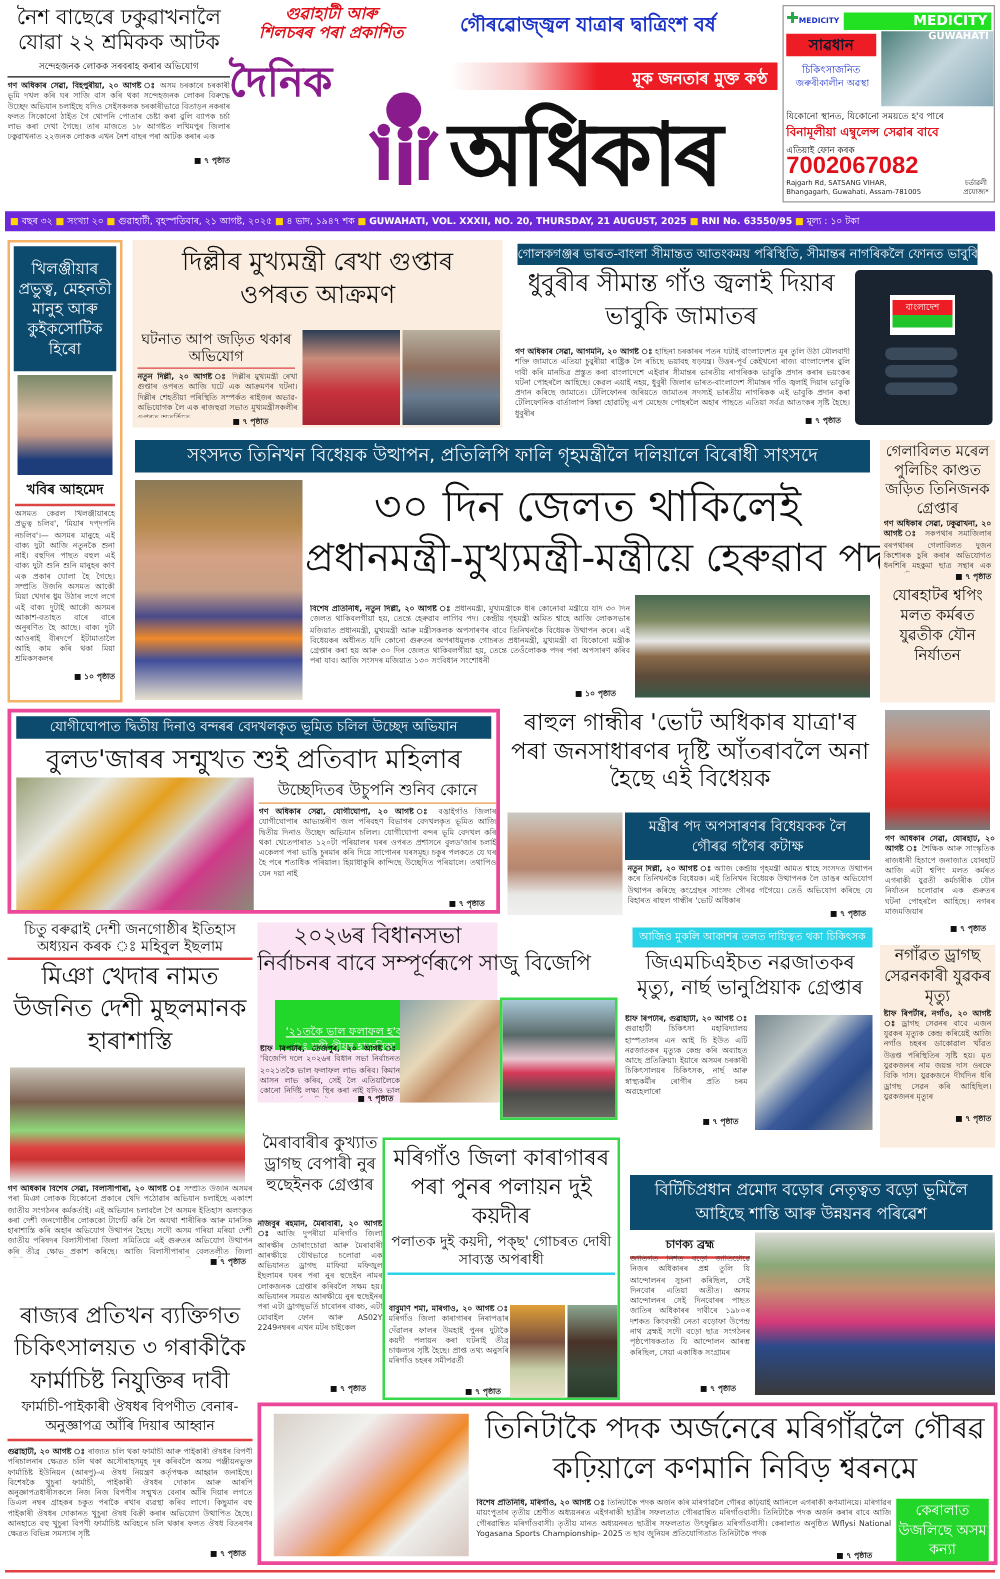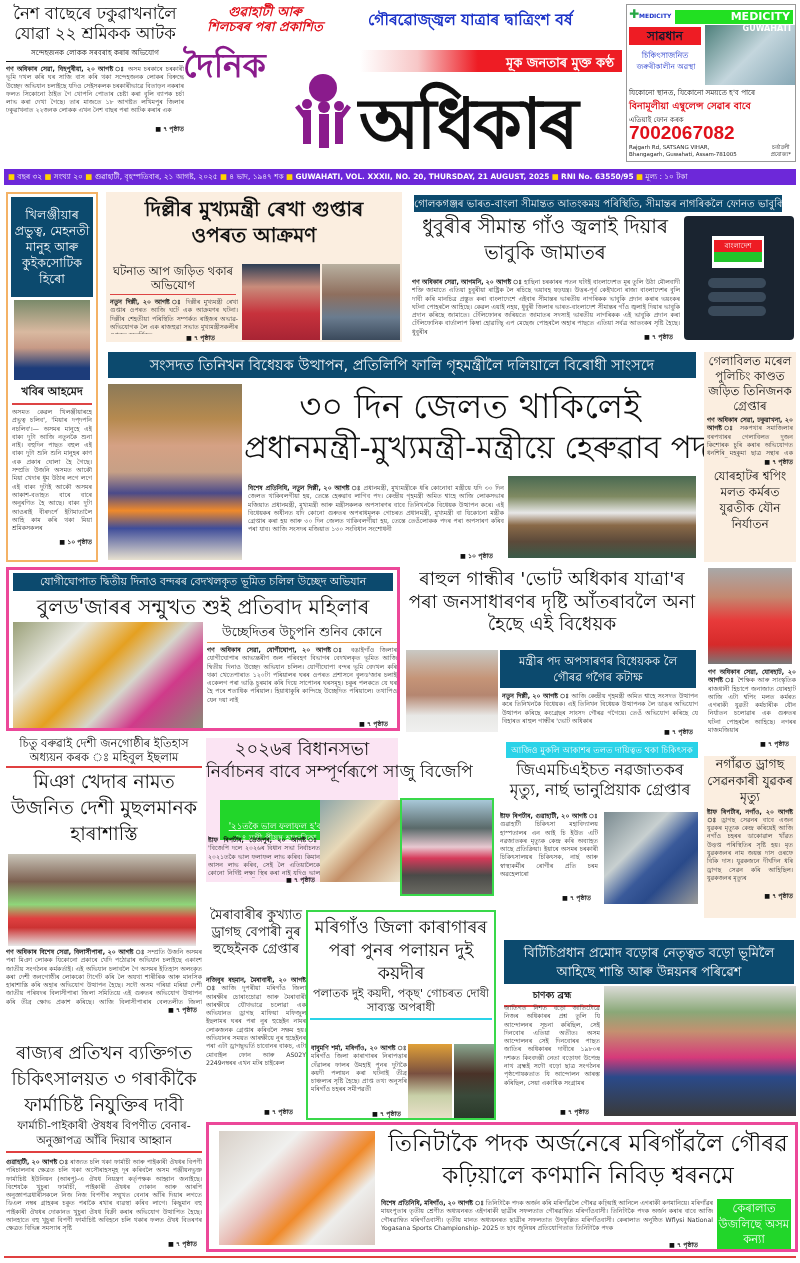--- a/index.html
+++ b/index.html
@@ -92,21 +92,21 @@
 
 <div class="abs" style="left:6px;top:192px;width:92px;height:370px;border:2px solid #f4b266;background:#fff;">
   <div class="redbar" style="margin:3px;padding:3px 2px;font-size:12.5px;line-height:16px;height:100px;display:flex;align-items:center;justify-content:center;">খিলঞ্জীয়াৰ প্ৰভুত্ব, মেহনতী মানুহ আৰু কুইকসোটিক হিৰো</div>
   <div class="photo" style="margin:3px 6px;height:80px;background:linear-gradient(180deg,#7a8a6a 0%,#d9b9a0 40%,#c79a86 60%,#1d3c7a 85%);"></div>
   <div style="text-align:center;font-weight:bold;font-size:11px;border-bottom:2px solid #d44;margin:0 4px;padding-bottom:1px;">খবিৰ আহমেদ</div>
   <div class="body-text" style="margin:3px 4px 0;height:130px;">অসমত কেৱল খিলঞ্জীয়াৰহে প্ৰভুত্ব চলিব', 'মিয়াৰ দপ্দপনি নচলিব'।— অসমৰ মানুহে এই বাক্য দুটা আজি নতুনকৈ শুনা নাই। বহুদিন পাছত বহুল এই বাক্য দুটা শুনি শুনি মানুহৰ কাণ এক প্ৰকাৰ ঘোলা হৈ গৈছে। সম্প্ৰতি উজনি অসমত আকৌ মিয়া খেদাৰ ধুম উঠাৰ লগে লগে এই বাক্য দুটাই আকৌ অসমৰ আকাশ-বতাহত বাৰে বাৰে অনুৰণিত হৈ আছে। বাক্য দুটা আওৰাই বীৰদৰ্পে ইটামাতালৈ আহি কাম কৰি থকা মিয়া শ্ৰমিকসকলৰ</div>
   <div class="body-text jump" style="text-align:right;margin-right:4px;">■ ১০ পৃষ্ঠাত</div>
 </div>
 
 <div class="abs" style="left:106px;top:192px;width:296px;height:150px;background:#fbeee0;">
-  <div class="hl" style="font-size:20px;line-height:26px;font-weight:bold;padding:4px 16px 0;">দিল্লীৰ মুখ্যমন্ত্ৰী ৰেখা গুপ্তাৰ ওপৰত আক্ৰমণ</div>
+  <div class="hl" style="font-size:20px;line-height:26px;font-weight:normal;padding:4px 16px 0;">দিল্লীৰ মুখ্যমন্ত্ৰী ৰেখা গুপ্তাৰ ওপৰত আক্ৰমণ</div>
   <div class="hl" style="position:absolute;left:4px;top:72px;width:126px;font-size:11.5px;line-height:14px;font-weight:normal;border-bottom:1px solid #d44;padding-bottom:2px;">ঘটনাত আপ জড়িত থকাৰ অভিযোগ</div>
   <div class="body-text" style="position:absolute;left:4px;top:106px;width:128px;height:36px;">
     <b>নতুন দিল্লী, ২০ আগষ্ট ঃ</b> <span>দিল্লীৰ মুখ্যমন্ত্ৰী ৰেখা গুপ্তাৰ ওপৰত আজি ঘটে এক আক্ৰমণৰ ঘটনা। দিল্লীৰ শেহতীয়া পৰিস্থিতি সম্পৰ্কত ৰাইজৰ অভাৱ-অভিযোগক লৈ এক ৰাজহুৱা সভাত মুখ্যমন্ত্ৰীসকলীৰ ওপৰত অতৰ্কিতে</span>
   </div>
   <div class="body-text jump" style="position:absolute;left:80px;top:142px;">■ ৭ পৃষ্ঠাত</div>
   <div class="photo" style="position:absolute;left:136px;top:72px;width:78px;height:76px;background:linear-gradient(180deg,#2c3e55 0%,#c98c7b 30%,#c7323c 65%,#a82434 100%);"></div>
   <div class="photo" style="position:absolute;left:216px;top:72px;width:78px;height:76px;background:linear-gradient(180deg,#b8b0a0 0%,#8f6f5e 40%,#6a7c8f 70%,#3b4a5c 100%);"></div>
 </div>
 
 <div class="abs" style="left:408px;top:192px;width:388px;height:150px;">

